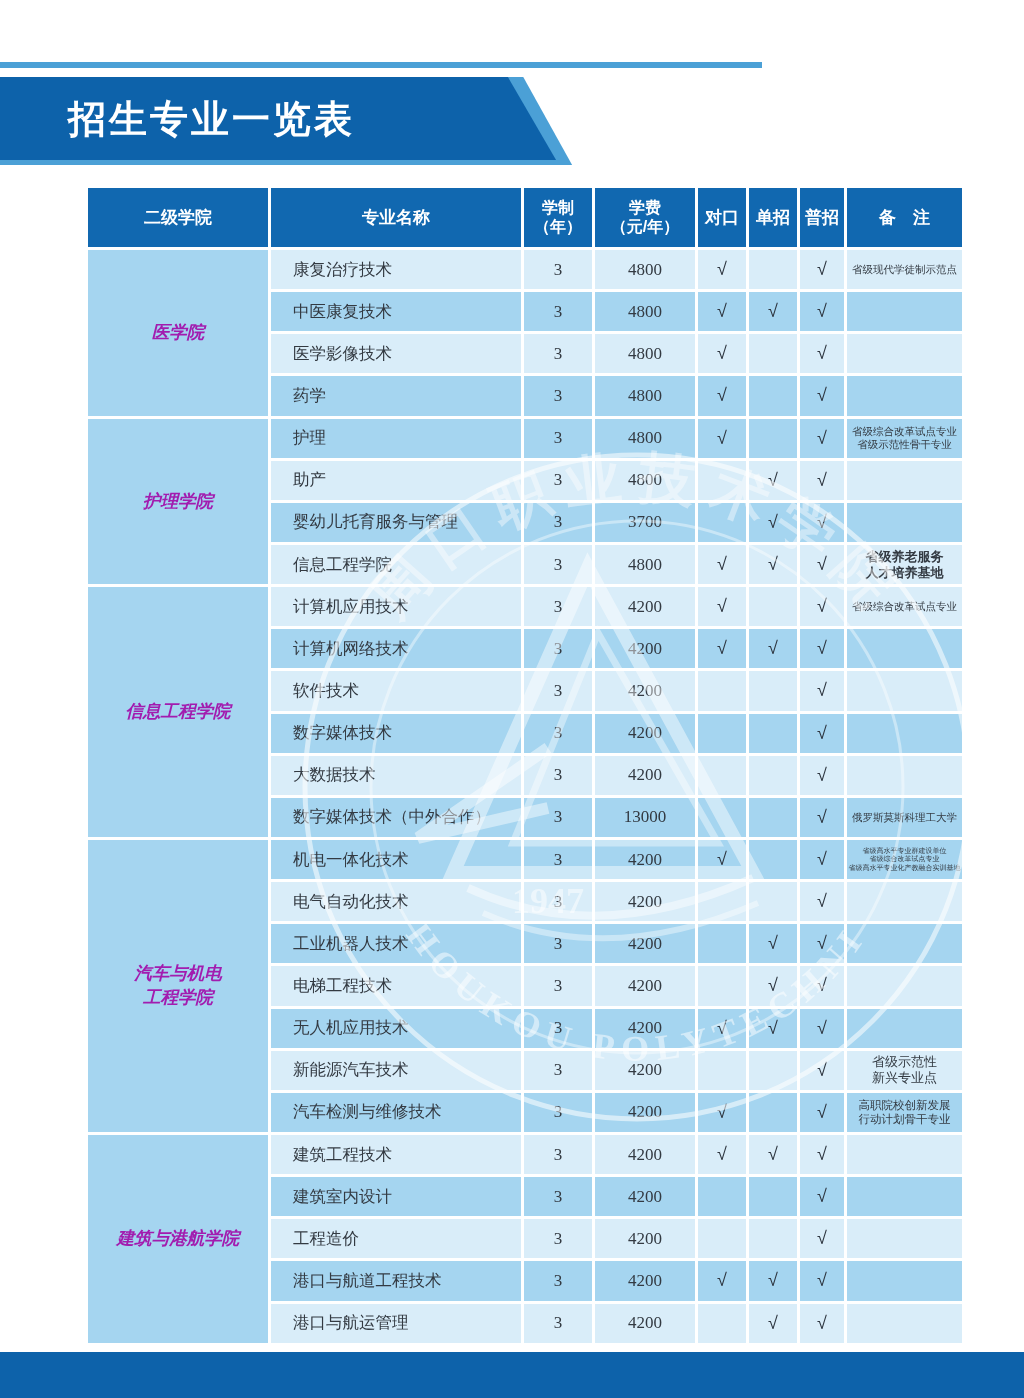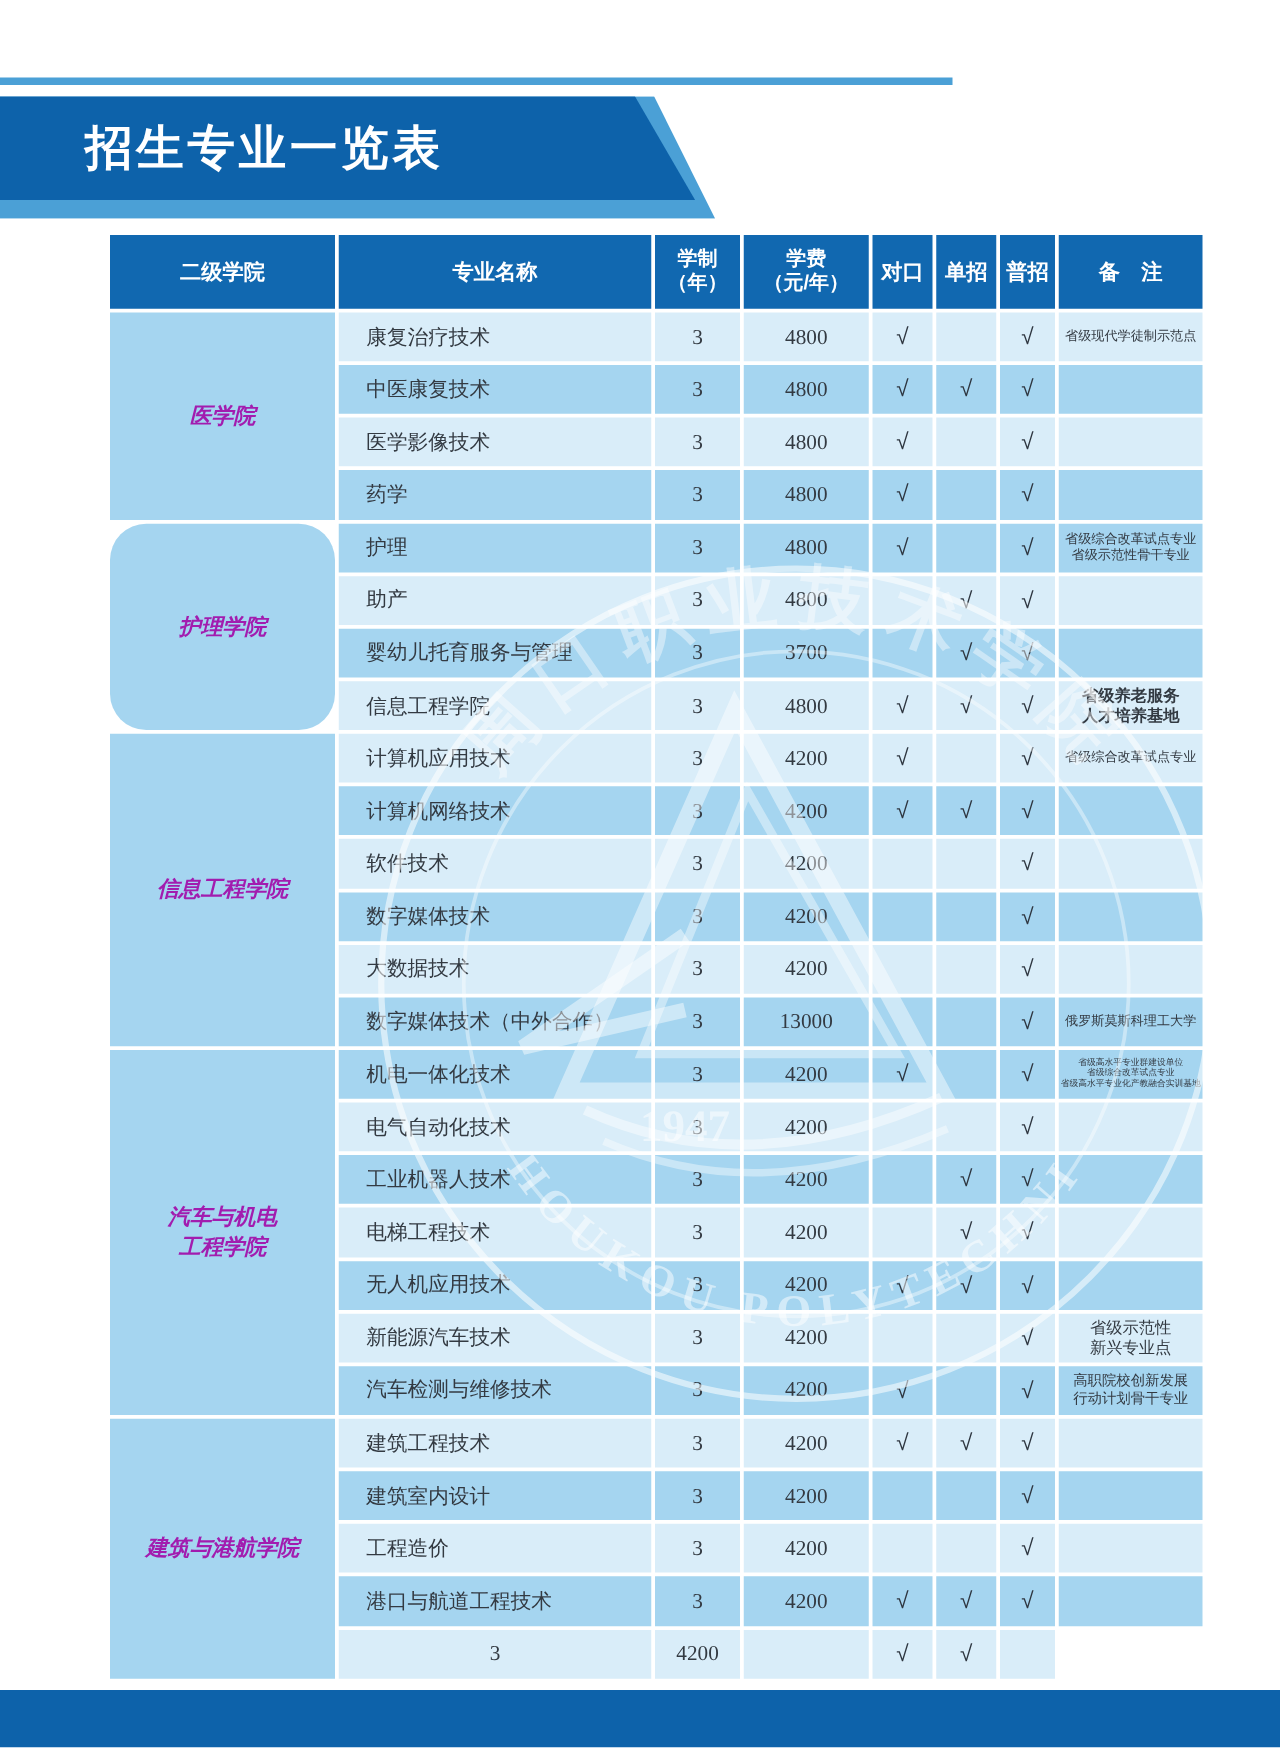--- a/index.html
+++ b/index.html
@@ -4,21 +4,21 @@
 <style>
   html,body{margin:0;padding:0;}
   body{
     width:1024px;height:1398px;position:relative;background:#ffffff;
     font-family:"Liberation Sans","DejaVu Sans",sans-serif;
     -webkit-font-smoothing:antialiased;overflow:hidden;
   }
   
   .top-line{position:absolute;left:0;top:62px;width:762px;height:6px;background:var(--banner-accent);}
   
-  .banner-wrap{position:absolute;left:0;top:77px;width:575px;height:98px;}
+  .banner-wrap{position:absolute;left:0;top:77px;width:575px;height:88px;}
   .banner-accent{position:absolute;left:0;top:0;width:100%;height:100%;
     background:var(--banner-accent);
     clip-path:polygon(0 0,91% 0,99.5% 100%,0 100%);}
   .banner-main{position:absolute;left:0;top:0;width:560px;height:83px;
     background:var(--primary-blue);
     clip-path:polygon(0 0,90.7% 0,99.3% 100%,0 100%);
     display:flex;align-items:center;}
   .banner-title{color:#fff;font-size:38px;font-weight:bold;letter-spacing:3px;
     padding-left:68px;line-height:1;}
   
@@ -152,21 +152,21 @@
       <span>4800</span>
     </div>
     <div class="cell check-cell row-dark">
       <span>√</span>
     </div>
     <div class="cell check-cell row-dark"></div>
     <div class="cell check-cell row-dark">
       <span>√</span>
     </div>
     <div class="cell remark-cell row-dark"></div>
-    <div class="cell college-cell" style="grid-row: span 4; border-radius: 29px;">
+    <div class="cell college-cell" style="grid-row: span 4;">
       <span>护理学院</span>
     </div>
     <div class="cell major-cell row-dark">
       <span>护理</span>
     </div>
     <div class="cell num-cell row-dark">
       <span>3</span>
     </div>
     <div class="cell num-cell row-dark">
       <span>4800</span>
@@ -536,20 +536,23 @@
     <div class="cell check-cell row-dark">
       <span>√</span>
     </div>
     <div class="cell check-cell row-dark">
       <span>√</span>
     </div>
     <div class="cell check-cell row-dark">
       <span>√</span>
     </div>
     <div class="cell remark-cell row-dark"></div>
+    <div class="cell major-cell row-light">
+      <span>港口与航运管理</span>
+    </div>
     <div class="cell num-cell row-light">
       <span>3</span>
     </div>
     <div class="cell num-cell row-light">
       <span>4200</span>
     </div>
     <div class="cell check-cell row-light"></div>
     <div class="cell check-cell row-light">
       <span>√</span>
     </div>

